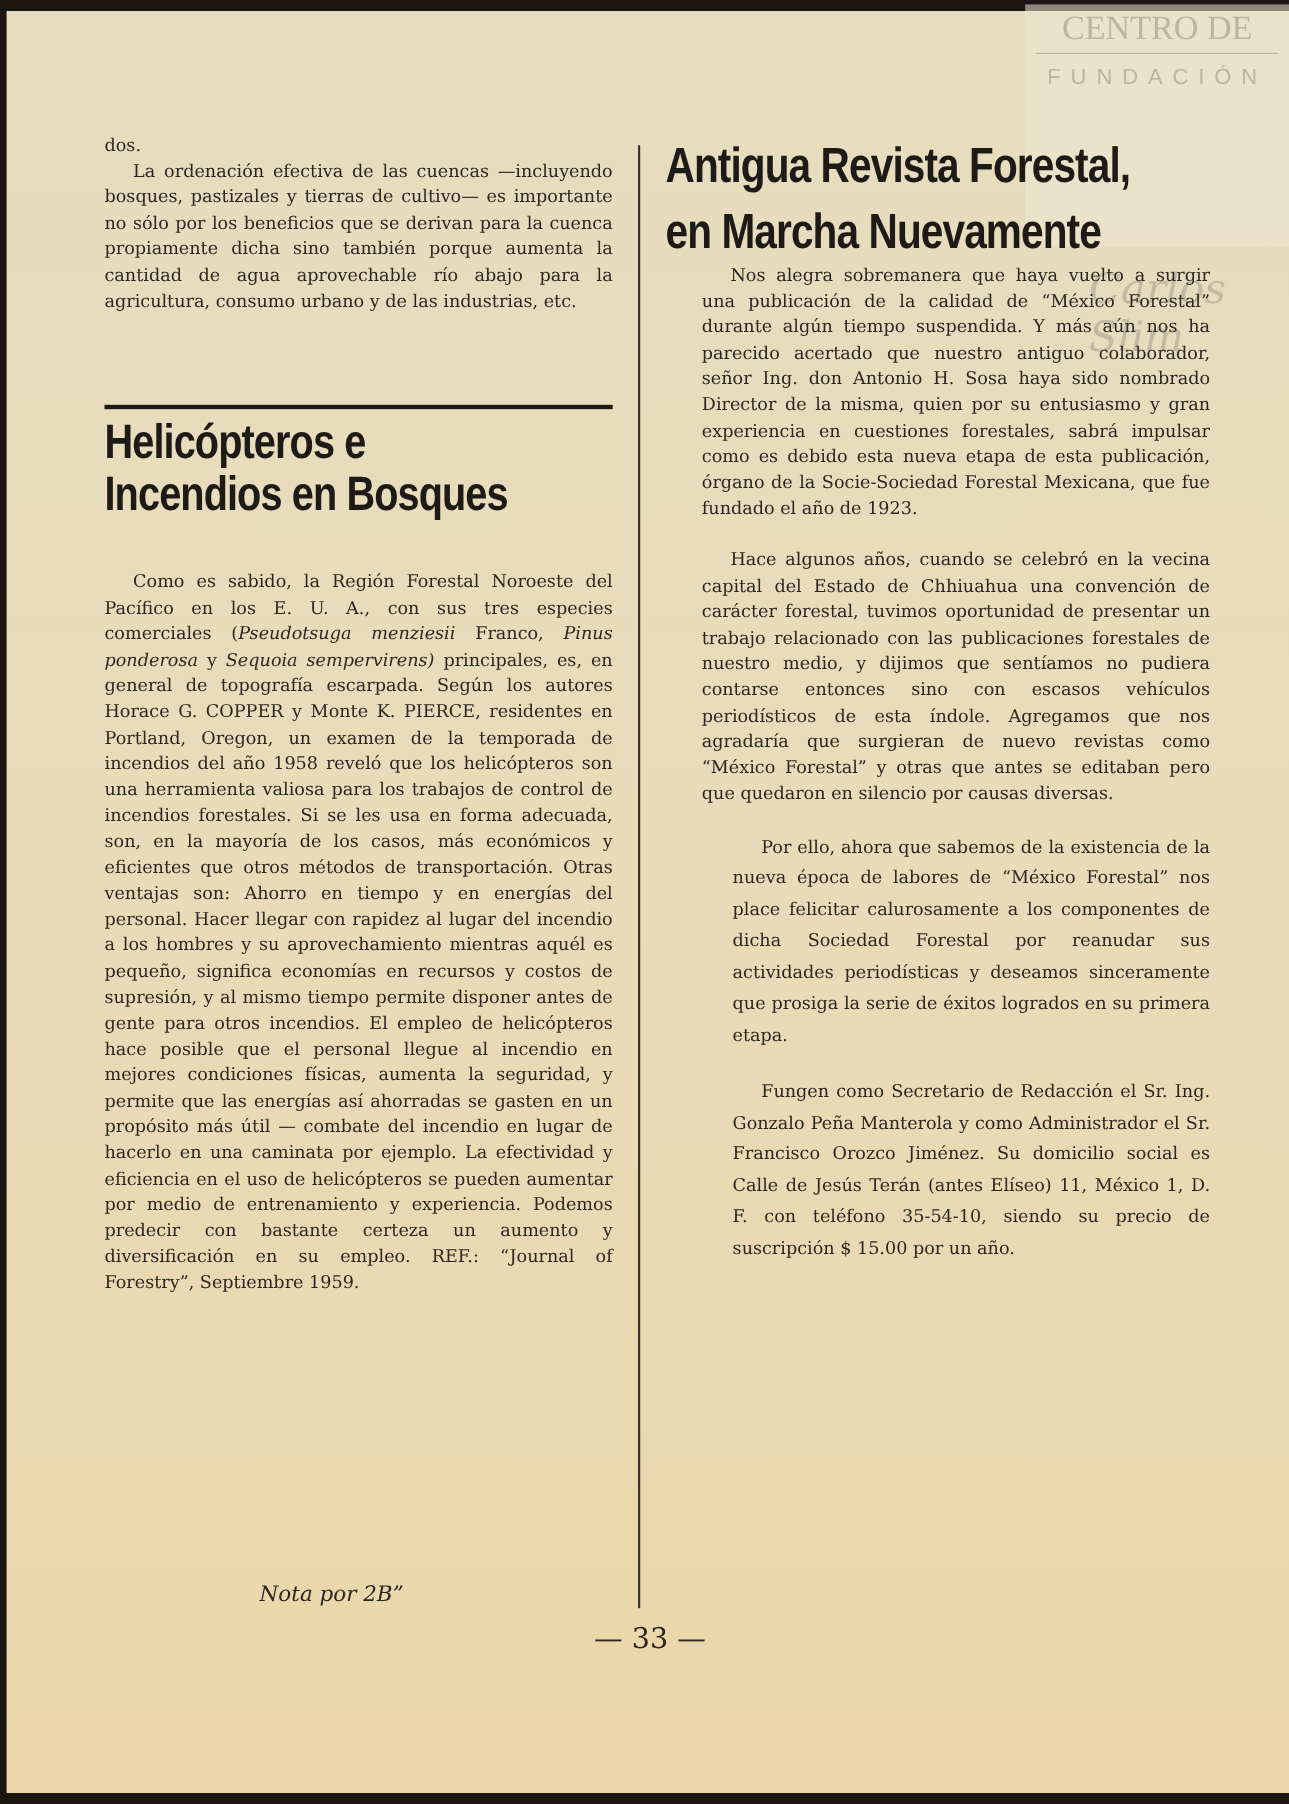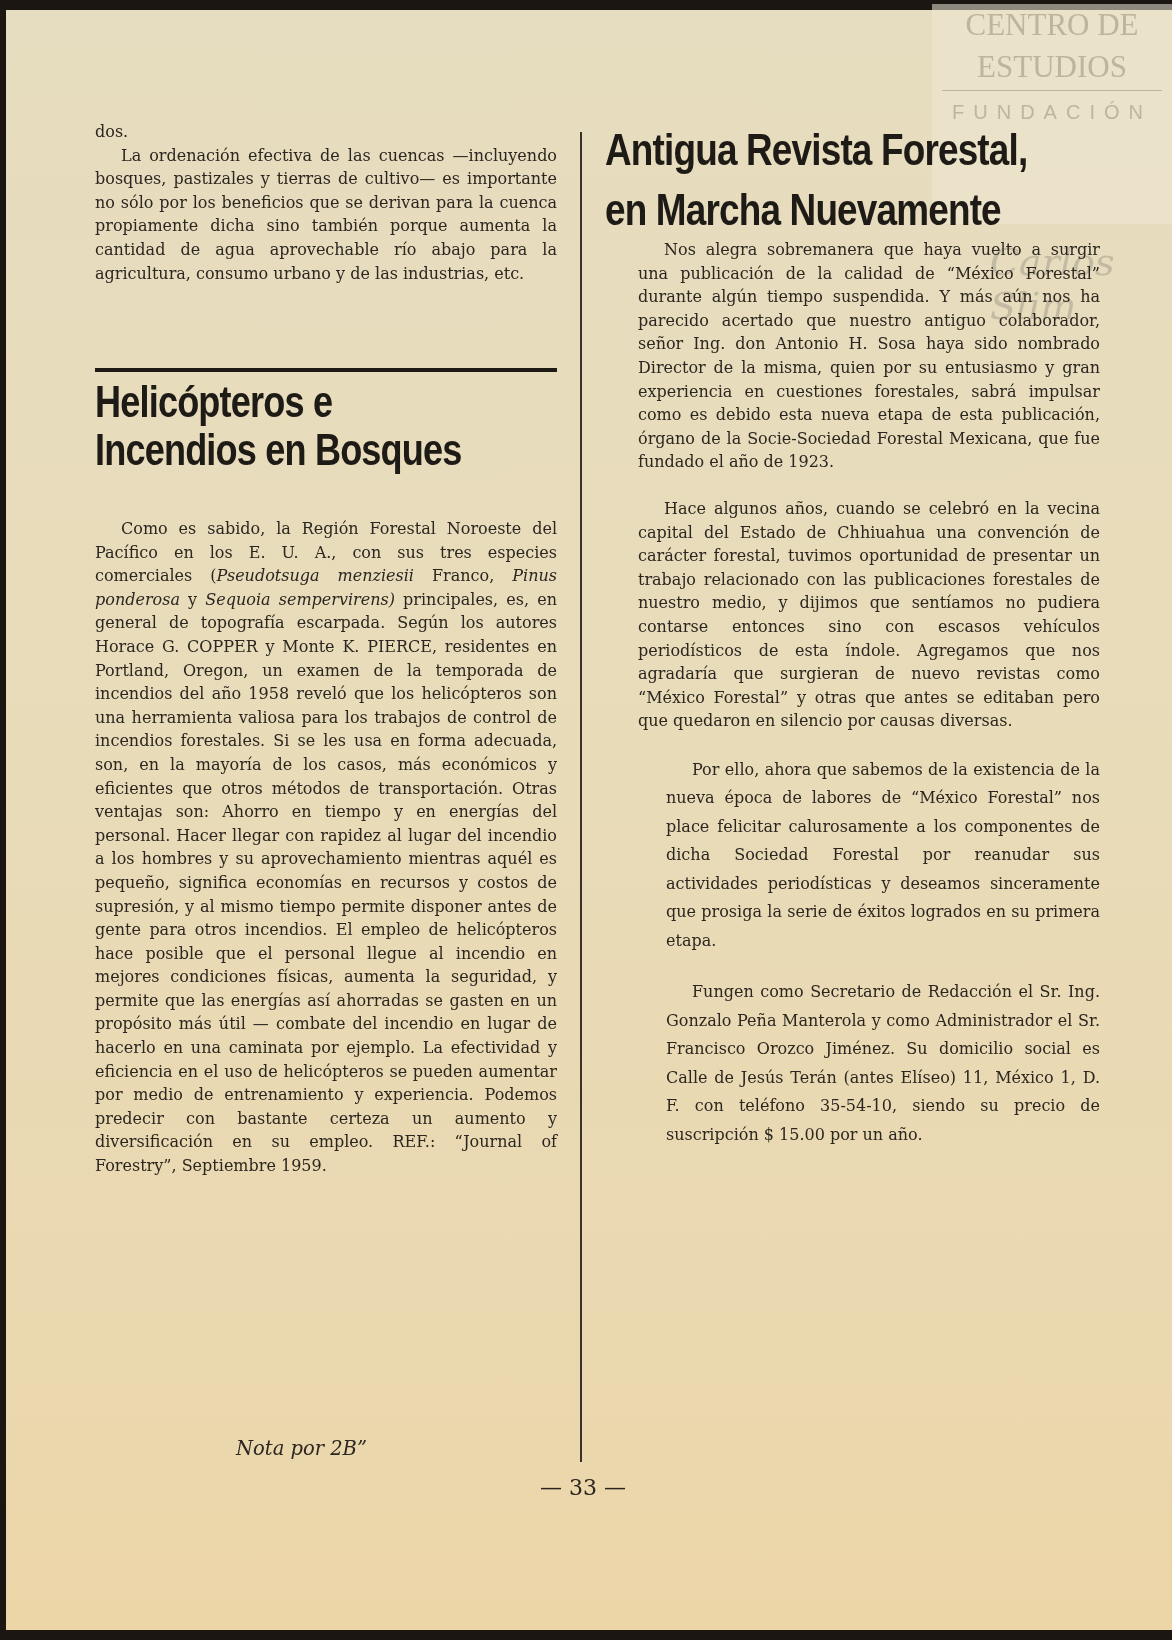--- a/index.html
+++ b/index.html
@@ -38,31 +38,30 @@
   .col-right p.spaced { line-height: 28.5px; margin-left: 28px; }
   .head {
     font-family: "Liberation Sans", "DejaVu Sans", sans-serif; font-weight: bold;
     color: #1e1a16; letter-spacing: -1px; transform: scaleX(0.82); transform-origin: left top;
   }
   .head-left { position: absolute; left: 95px; top: 378px; font-size: 44px; line-height: 48px; width: 600px; }
   .head-right { position: absolute; left: 605px; top: 120px; font-size: 45px; line-height: 60px; width: 600px; }
   .rule-left { position: absolute; left: 95px; top: 368px; width: 462px; height: 4px; background: #1e1a16; }
   .divider { position: absolute; left: 580px; top: 132px; width: 2px; height: 1330px; background: #3a322a; }
   .note { position: absolute; left: 236px; top: 1437px; font-style: italic; font-size: 19.5px; color: #2c2620; }
-  .pagenum { position: absolute; left: 540px; top: 1475px; font-size: 22px; color: #2c2620; }
+  .pagenum { position: absolute; left: 540px; top: 1475px; font-size: 26px; color: #2c2620; }
   em { font-style: italic; }
 </style>
 </head>
 <body>
 
 <div class="page"></div>
 
 <div class="watermark">
   <div>CENTRO DE</div>
-  <div>ESTUDIOS</div>
   <div class="rule"></div>
   <div class="fund">FUNDACIÓN</div>
 </div>
 <div class="signature" style="left:990px;top:240px;">Carlos Slim</div>
 
 <div class="divider"></div>
 
 <div class="col col-left">
   <p class="noindent">dos.</p>
   <p>La ordenación efectiva de las cuencas —incluyendo bosques, pastizales y tierras de cultivo— es importante no sólo por los beneficios que se derivan para la cuenca propiamente dicha sino también porque aumenta la cantidad de agua aprovechable río abajo para la agricultura, consumo urbano y de las industrias, etc.</p>

